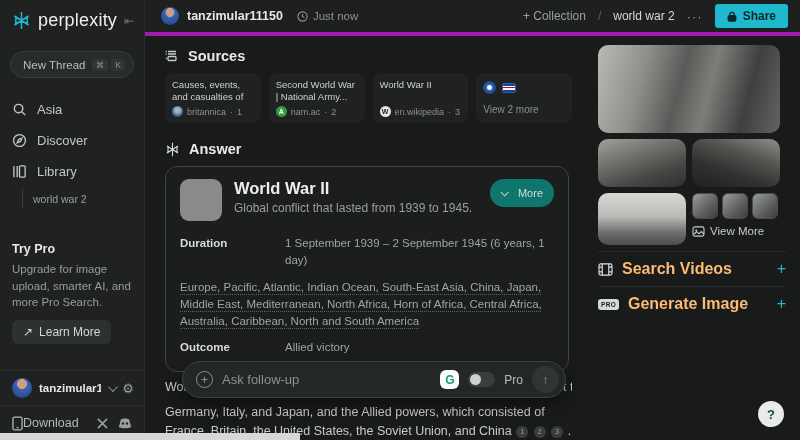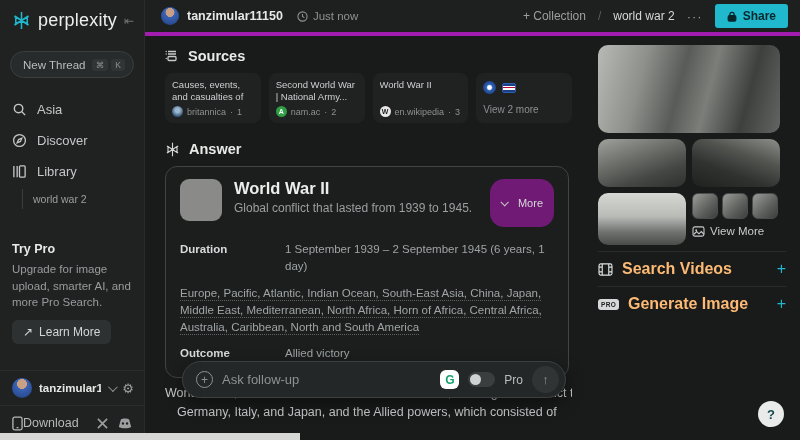--- a/index.html
+++ b/index.html
@@ -66,29 +66,29 @@
   .ans-header { display:flex; align-items:flex-start; gap:12px; }
   .ans-thumb { width:42px; height:42px; border-radius:9px; flex:none;
      background:
        radial-gradient(ellipse 16px 4px at 42% 38%, #26282a 58%, rgba(0,0,0,0) 62%),
        radial-gradient(ellipse 10px 3px at 62% 62%, #303234 58%, rgba(0,0,0,0) 62%),
        radial-gradient(ellipse 8px 3px at 30% 70%, #303234 58%, rgba(0,0,0,0) 62%),
        linear-gradient(135deg, #a3a4a2, #7778760 50%, #5d5e5c);
      background-color:#8a8b89; }
   .ans-title { font-size:16.5px; font-weight:bold; color:#eceeec; }
   .ans-sub { margin-top:3px; font-size:12px; color:#9b9f9f; }
-  .more-pill { margin-left:auto; display:flex; align-items:center; gap:11px; background:#701a75; border-radius:14px; padding:18px 11px; font-size:11px; color:#d6d9d9; cursor:pointer; flex:none; }
+  .more-pill { margin-left:auto; display:flex; align-items:center; gap:11px; background:#0f766e; border-radius:14px; padding:8px 11px; font-size:11px; color:#d6d9d9; cursor:pointer; flex:none; }
   .chev-sm { width:6px; height:6px; border-right:1.5px solid #c3c7c7; border-bottom:1.5px solid #c3c7c7; transform:rotate(45deg) translateY(-1px); }
   .ans-table { margin-top:14px; display:flex; flex-direction:column; gap:9px; }
   .ans-row { display:flex; font-size:11.5px; line-height:1.5; }
   .ans-label { width:105px; flex:none; font-weight:bold; color:#d8dbdb; }
   .ans-value { color:#9fa4a4; }
   .ans-value.dotted { text-decoration:underline dotted #5d6161; text-underline-offset:3px; }
   .para-line1 { margin-top:8px; font-size:12.5px; color:#c7cbcb; white-space:nowrap; overflow:hidden; }
-  .para-bottom { position:absolute; left:32px; right:4px; top:367px; font-size:12.5px; line-height:19px; color:#c7cbcb; }
+  .para-bottom { position:absolute; left:20px; right:4px; top:367px; font-size:12.5px; line-height:19px; color:#c7cbcb; }
   .cite { display:inline-flex; align-items:center; justify-content:center; width:12px; height:12px; border-radius:50%; background:#3a3d3d; color:#9b9f9f; font-size:7.5px; margin:0 1px; vertical-align:1px; cursor:pointer; }
 
   
   .right { position:absolute; left:592px; top:36px; width:208px; bottom:0; padding:9px 14px 0 6px; }
   .warimg { border-radius:10px; background-color:#6a6c6a; cursor:pointer; }
   .img-big { width:182px; height:88px; margin-bottom:6px;
      background:linear-gradient(105deg,#b8bab6 0%,#8e908c 25%,#595b58 45%,#7c7e7a 60%,#3e403e 80%,#636562 100%); }
   .img-row { display:flex; gap:6px; margin-bottom:6px; }
   .img-sm { width:88px; height:48px; }
   .img-march { background:linear-gradient(160deg,#9fa19d 0%,#6b6d69 40%,#454744 70%,#2e302e 100%); }
@@ -332,20 +332,27 @@
           <span class="ans-label">Outcome</span>
           <span class="ans-value">Allied victory</span>
         </div>
       </div>
     </div>
 
     <div class="para-line1">World War 2, also known as the Second World War, was a global conflict that</div>
 
     <div class="para-bottom">
       <div>Germany, Italy, and Japan, and the Allied powers, which consisted of</div>
+      <div>
+        <span>France, Britain, the United States, the Soviet Union, and China</span>
+        <span class="cite">1</span>
+        <span class="cite">2</span>
+        <span class="cite">3</span>
+        <span>.</span>
+      </div>
     </div>
   </div>
 
   <div class="right">
     <div class="warimg img-big"></div>
     <div class="img-row">
       <div class="warimg img-sm img-march"></div>
       <div class="warimg img-sm img-battle"></div>
     </div>
     <div class="img-row">

